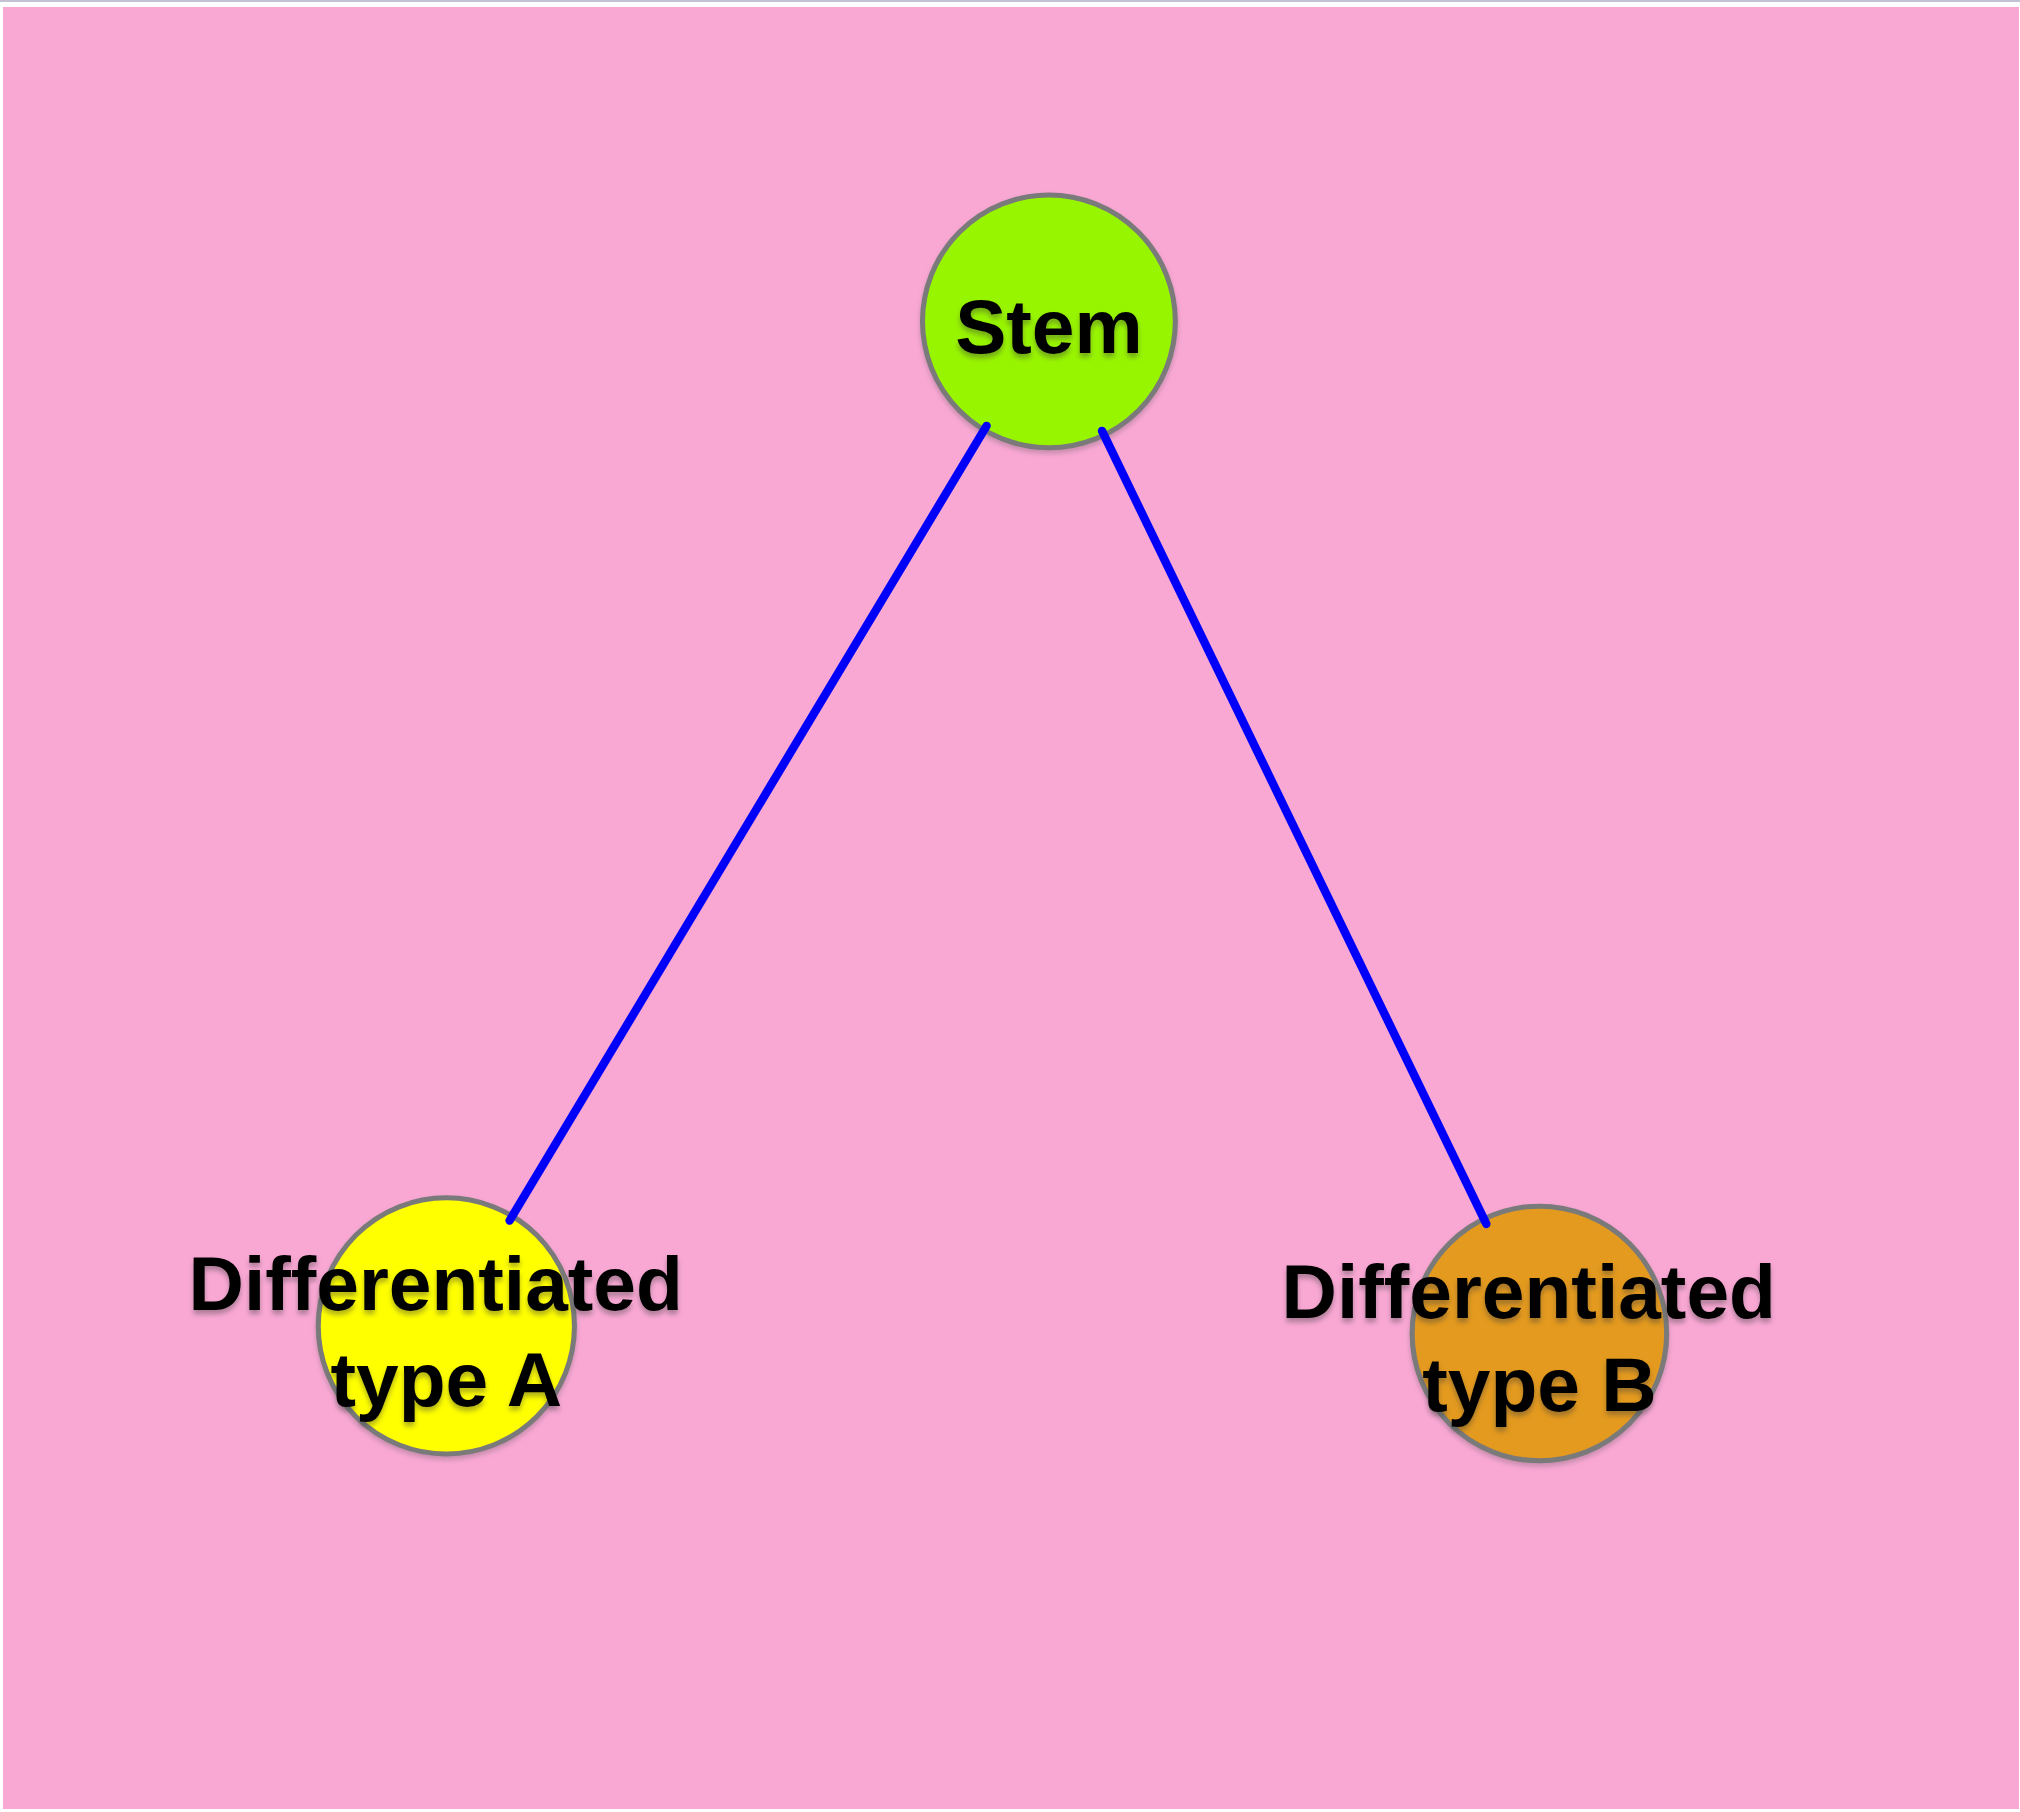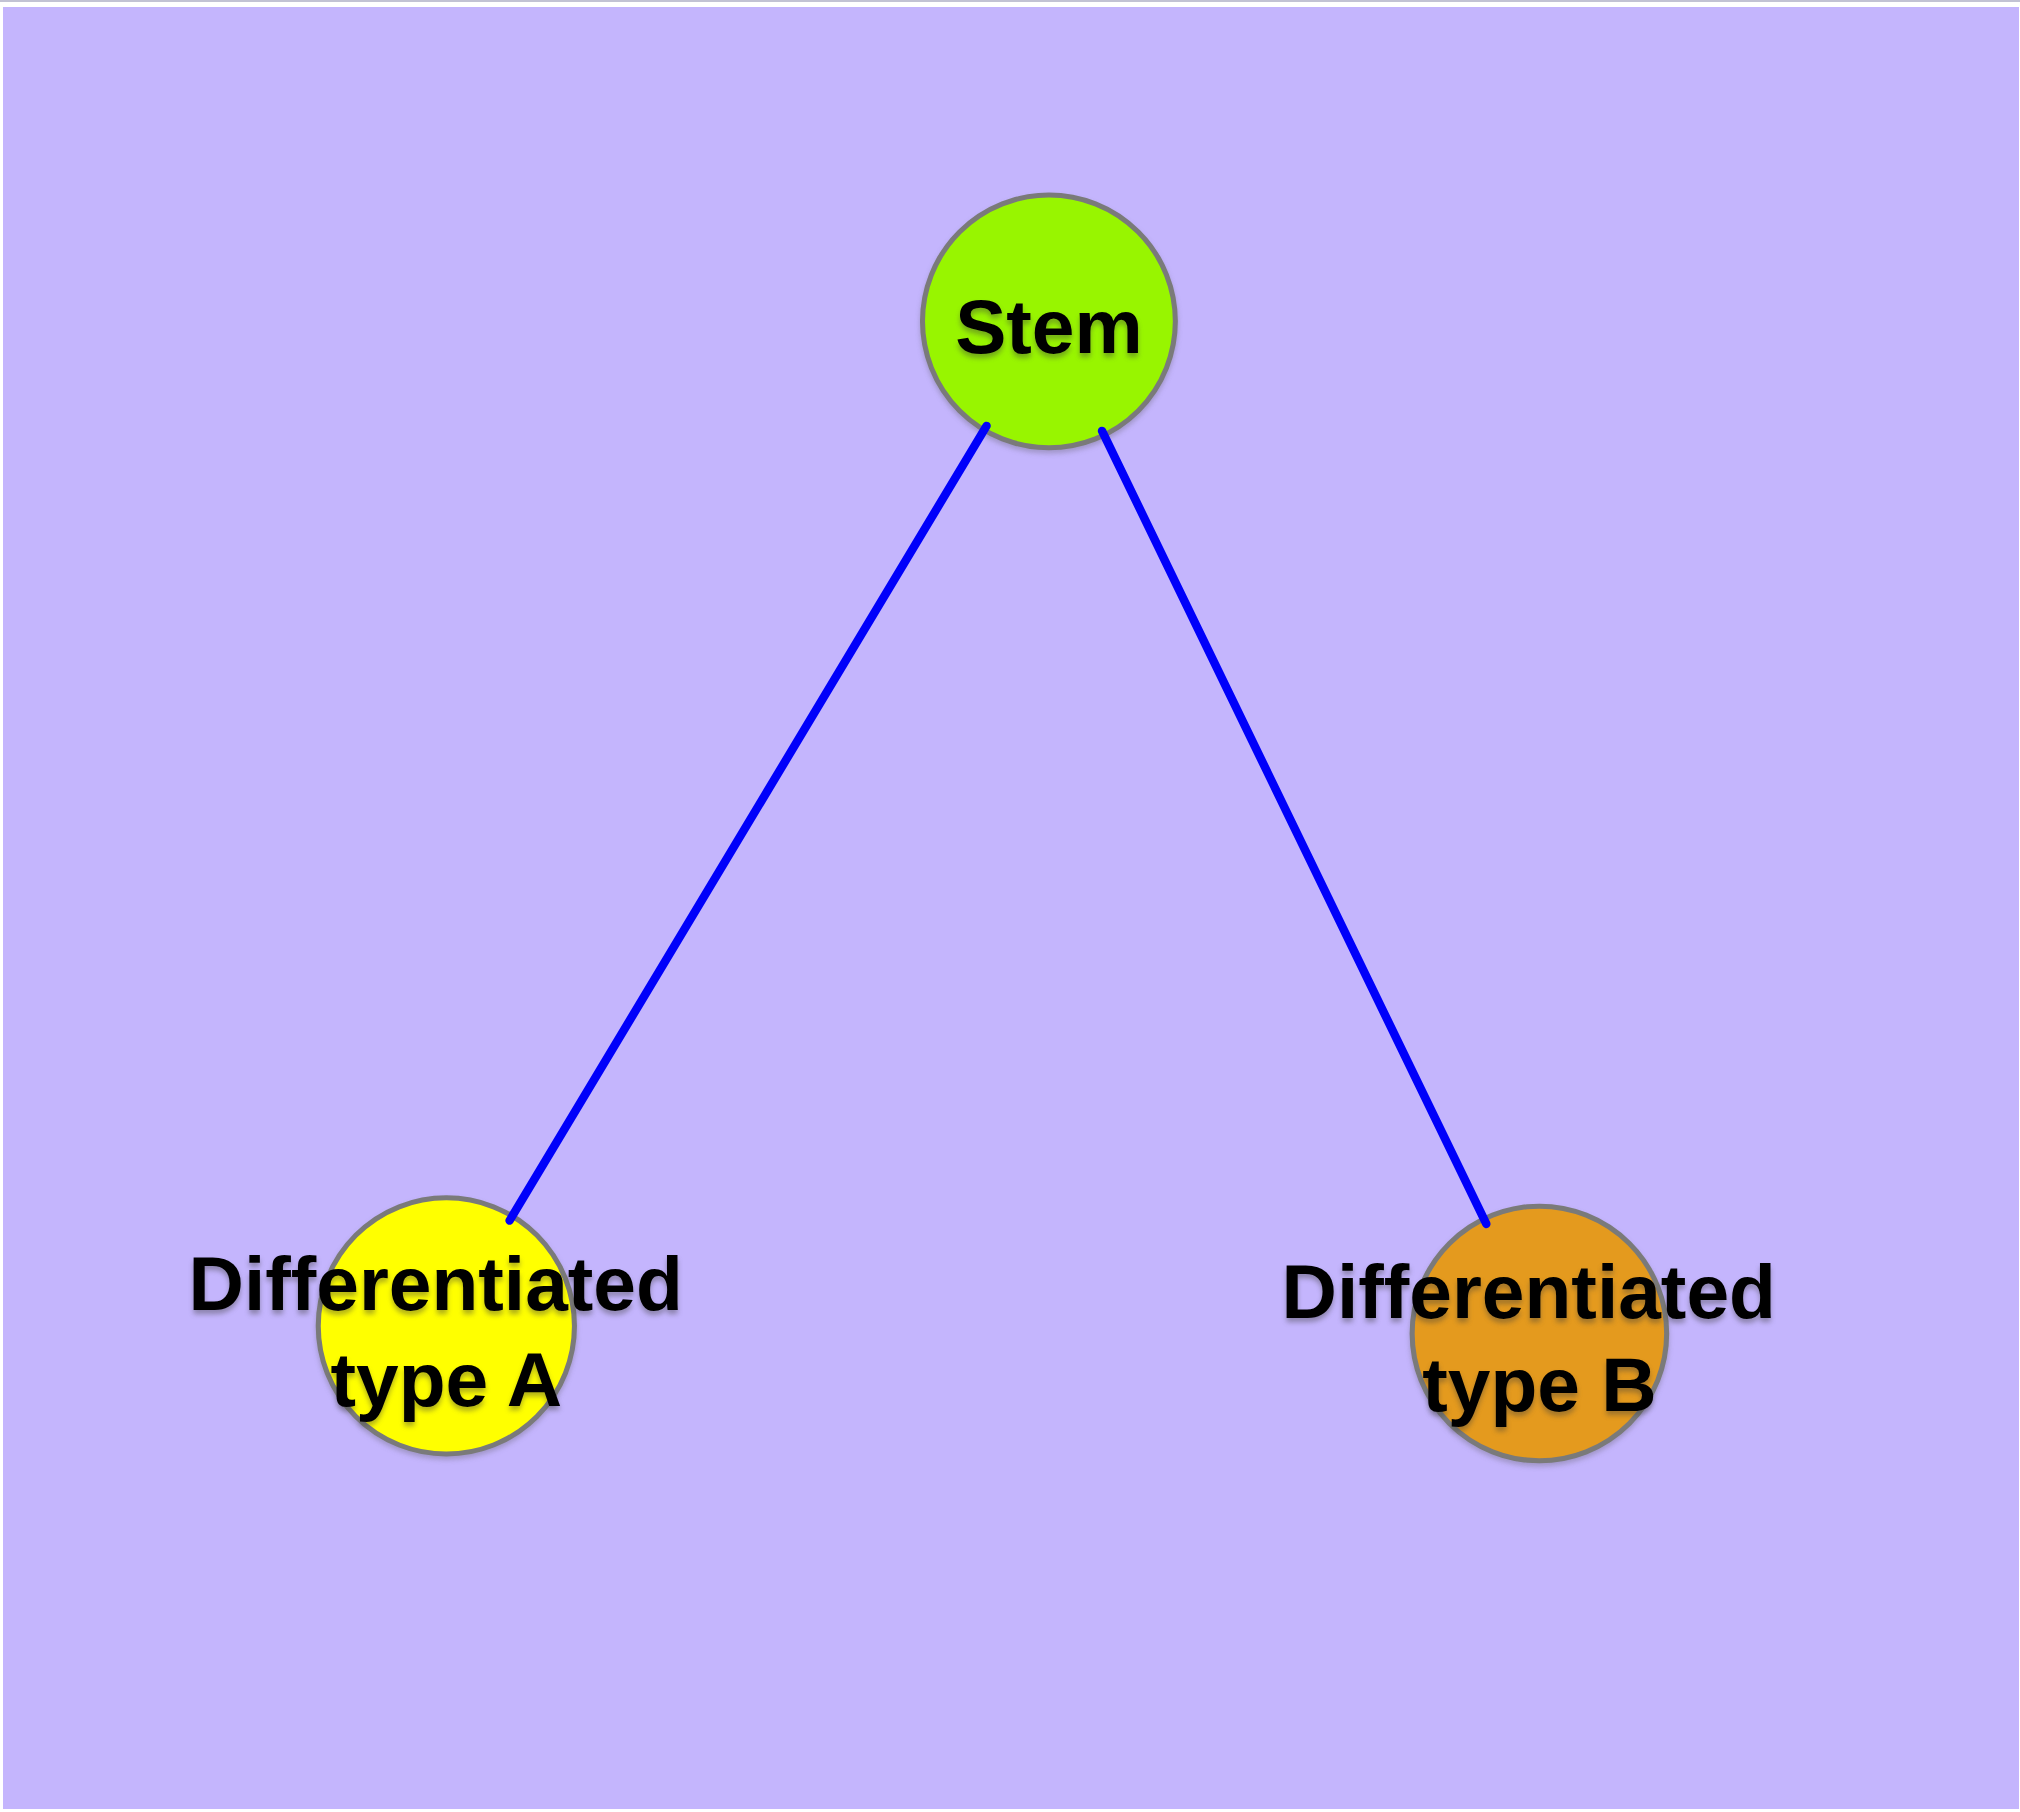--- a/index.html
+++ b/index.html
@@ -44,21 +44,21 @@
     font-family: "Liberation Sans", sans-serif;
     font-weight: bold;
     font-size: 91px;
     fill: #000000;
     filter: drop-shadow(0px 5px 3px rgba(60, 60, 60, 0.40));
   }
 </style>
 </head>
 <body>
 
-<div class="canvas" style="background:#c4b5fd;text-align:right;">
+<div class="canvas" style="background:#f9a8d4;text-align:right;">
 
   <svg class="diagram" viewBox="0 0 2384 2138" xmlns="http://www.w3.org/2000/svg">
 
     <circle class="node-circle" cx="1237" cy="373" r="150" stroke-width="6" fill="#98F500" stroke="#7A7A7A"></circle>
 
     <circle class="node-circle" cx="522" cy="1565" r="152" stroke-width="6" fill="#FFFF00" stroke="#7A7A7A"></circle>
 
     <circle class="node-circle" cx="1819" cy="1574" r="151" stroke-width="6" fill="#E49A1E" stroke="#7A7A7A"></circle>
 
     <line class="edge-line" x1="1163" y1="497" x2="597" y2="1440" stroke-width="10" stroke="#0000FA"></line>

